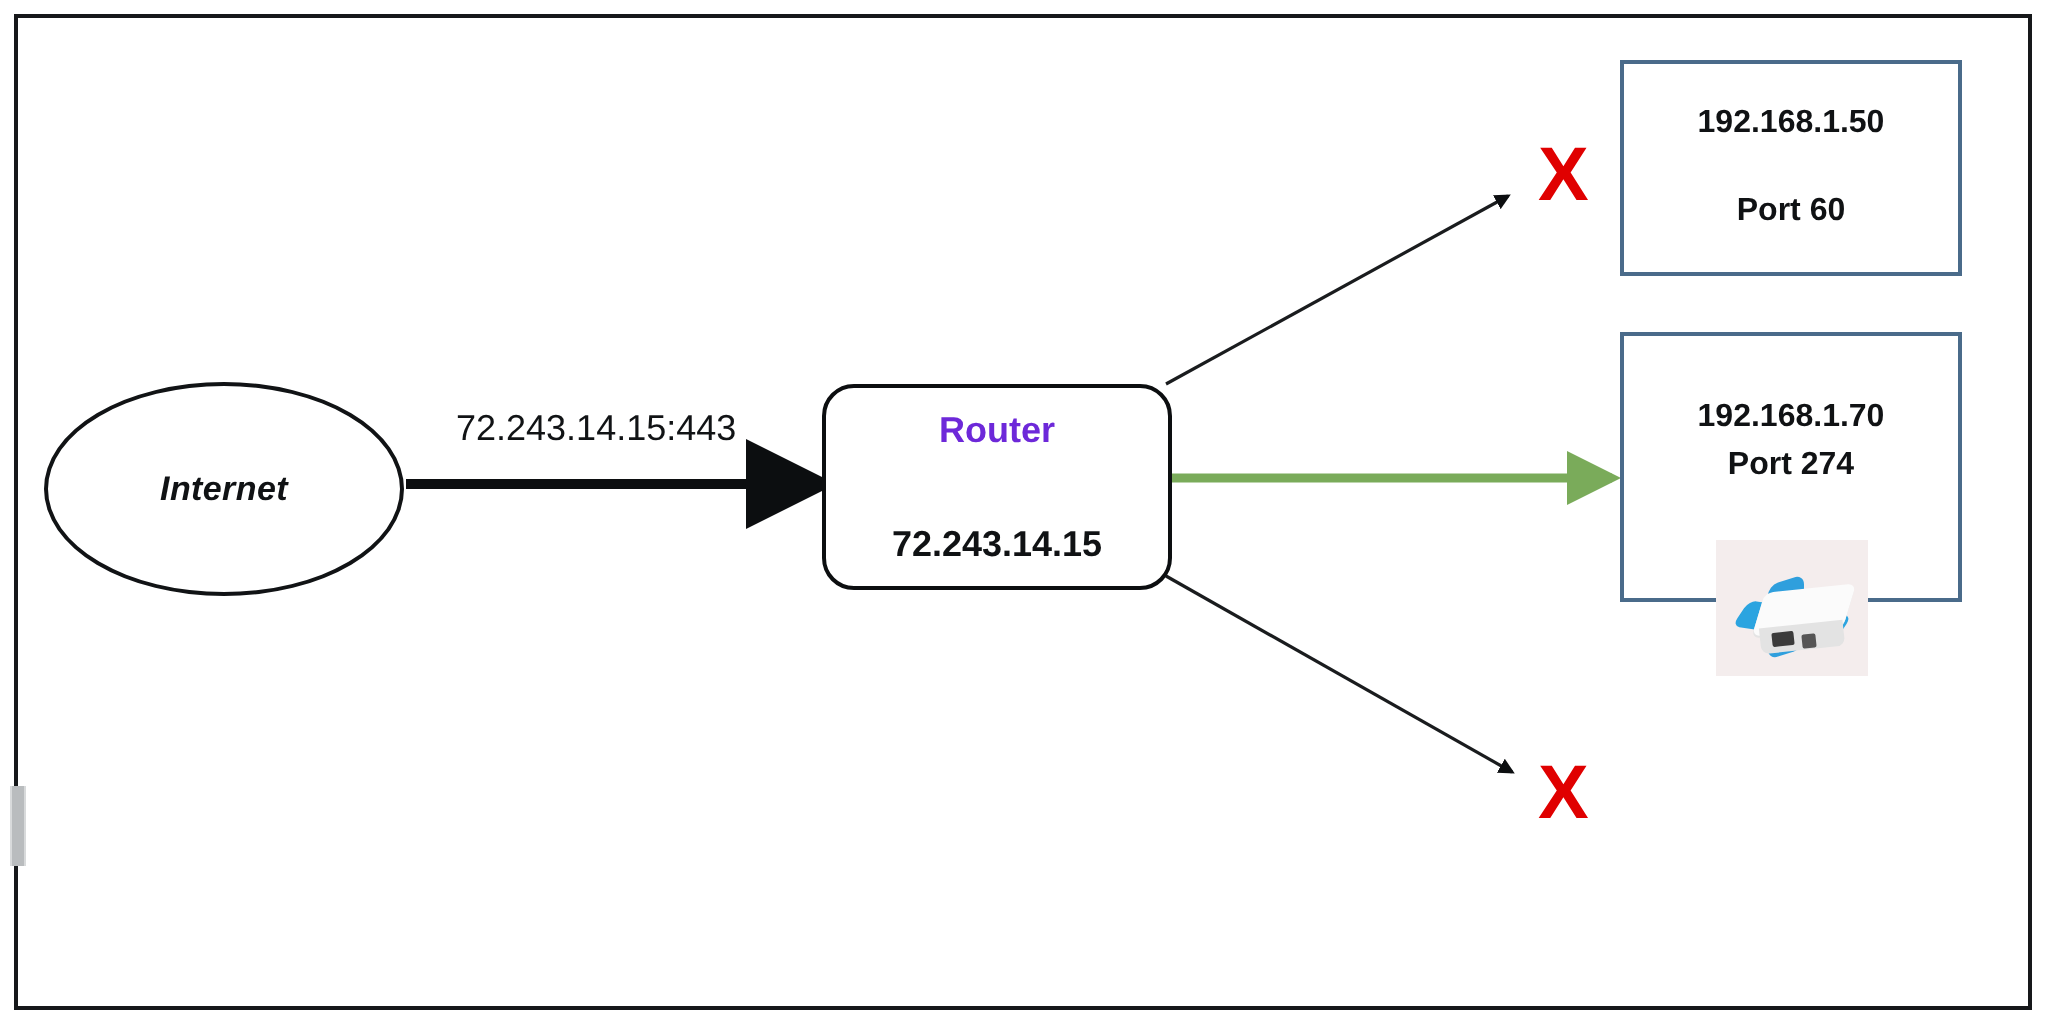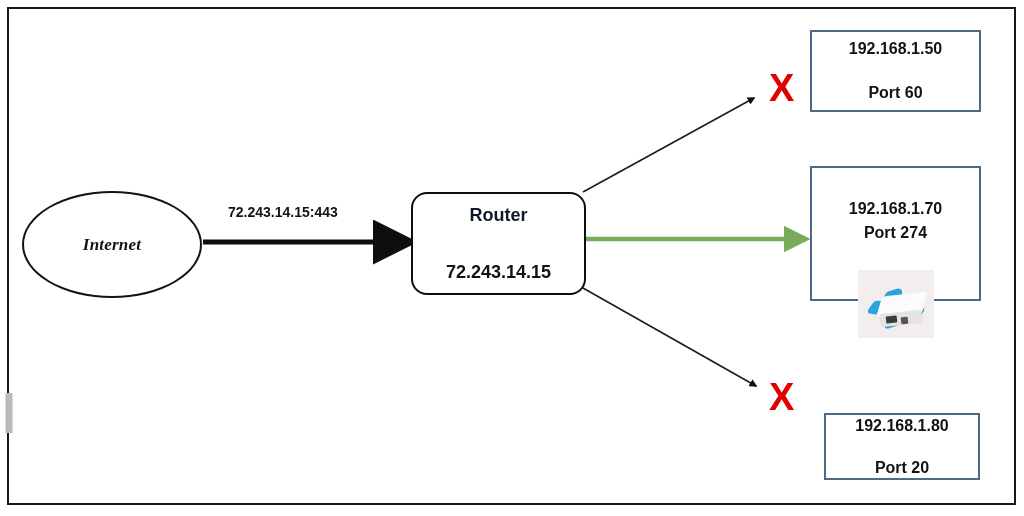--- a/index.html
+++ b/index.html
@@ -55,21 +55,20 @@
     top: 191px;
     width: 180px;
     height: 107px;
     border: 2px solid #111315;
     border-radius: 50%;
     background: #ffffff;
     display: flex;
     align-items: center;
     justify-content: center;
     box-sizing: border-box;
-    font-family: Liberation Serif, serif;
   }
   #internet-node .label {
     font-size: 17px;
     font-weight: bold;
     font-style: italic;
     color: #101214;
     letter-spacing: 0.2px;
   }
   
   #router-node {
@@ -84,35 +83,35 @@
     box-sizing: border-box;
     display: flex;
     flex-direction: column;
     align-items: center;
     justify-content: center;
     gap: 16px;
   }
   #router-node .router-title {
     font-size: 18px;
     font-weight: bold;
-    color: #0f172a;
+    color: #6d28d9;
   }
   #router-node .router-ip {
     font-size: 18px;
     font-weight: bold;
     color: #101214;
     margin-top: 20px;
   }
   
   #wan-label {
     position: absolute;
     left: 228px;
     top: 204px;
-    font-size: 14px;
-    font-weight: bold;
+    font-size: 18px;
+    font-weight: normal;
     color: #111315;
     white-space: nowrap;
   }
   
   .dest-box {
     position: absolute;
     border: 2px solid #4a6b8a;
     background: #ffffff;
     box-sizing: border-box;
     display: flex;
@@ -126,21 +125,21 @@
   }
   .dest-box .dest-port {
     font-size: 16px;
     font-weight: bold;
     color: #101214;
   }
   #dest-box-1 {
     left: 810px;
     top: 30px;
     width: 171px;
-    height: 82px;
+    height: 108px;
     justify-content: center;
     gap: 26px;
     text-align: right;
   }
   #dest-box-2 {
     left: 810px;
     top: 166px;
     width: 171px;
     height: 135px;
     justify-content: flex-start;
@@ -299,22 +298,18 @@
     <div class="mount">
       <div class="mount-bar-a"></div>
       <div class="mount-bar-b"></div>
       <div class="case-top"></div>
       <div class="case-front"></div>
       <div class="port"></div>
       <div class="port2"></div>
     </div>
   </div>
 
-  <div class="dest-box" id="dest-box-3">
-    <span class="dest-ip">192.168.1.80</span>
-    <span class="dest-port">Port 20</span>
-  </div>
 
   <div class="block-x" id="block-x-top">X</div>
 
   <div class="block-x" id="block-x-bottom">X</div>
 
 </div>
 
 </body></html>

